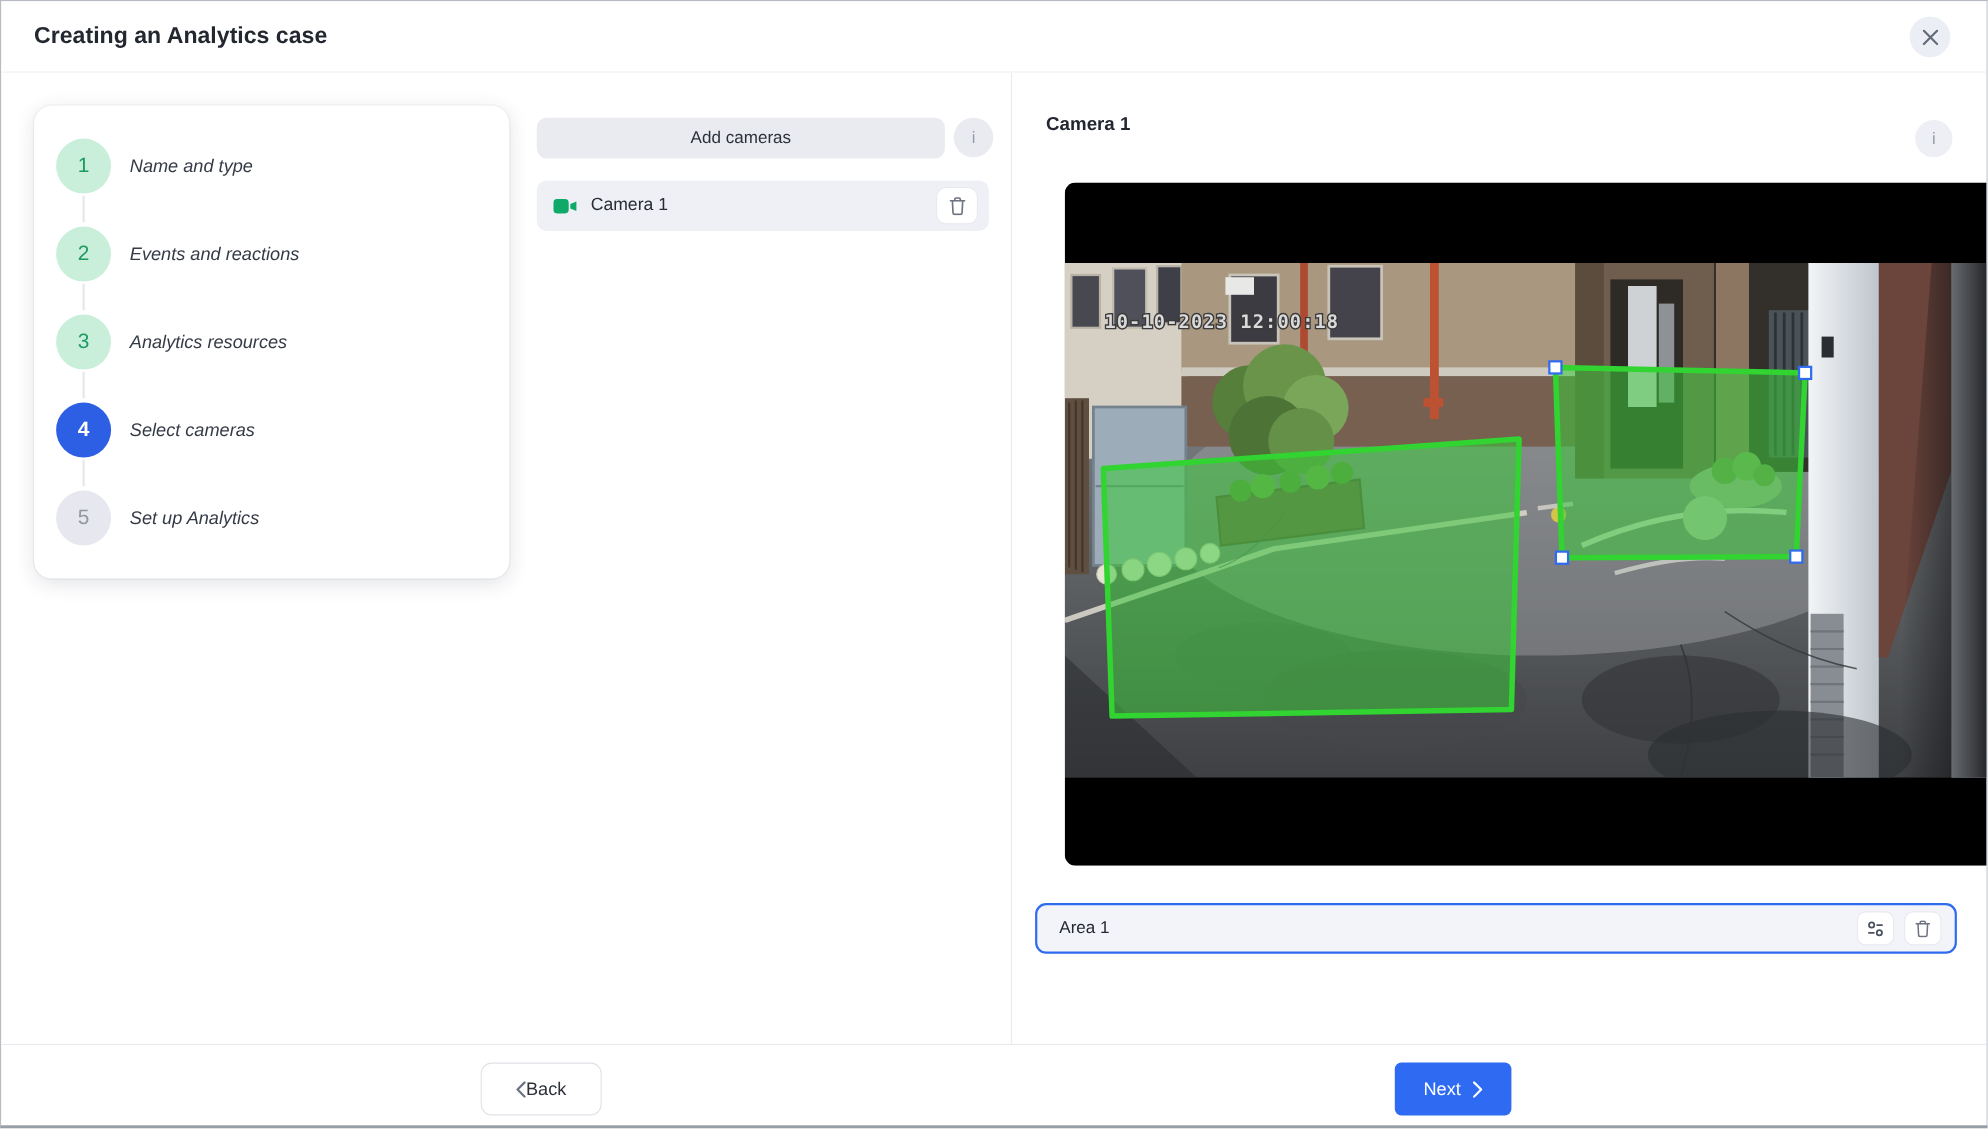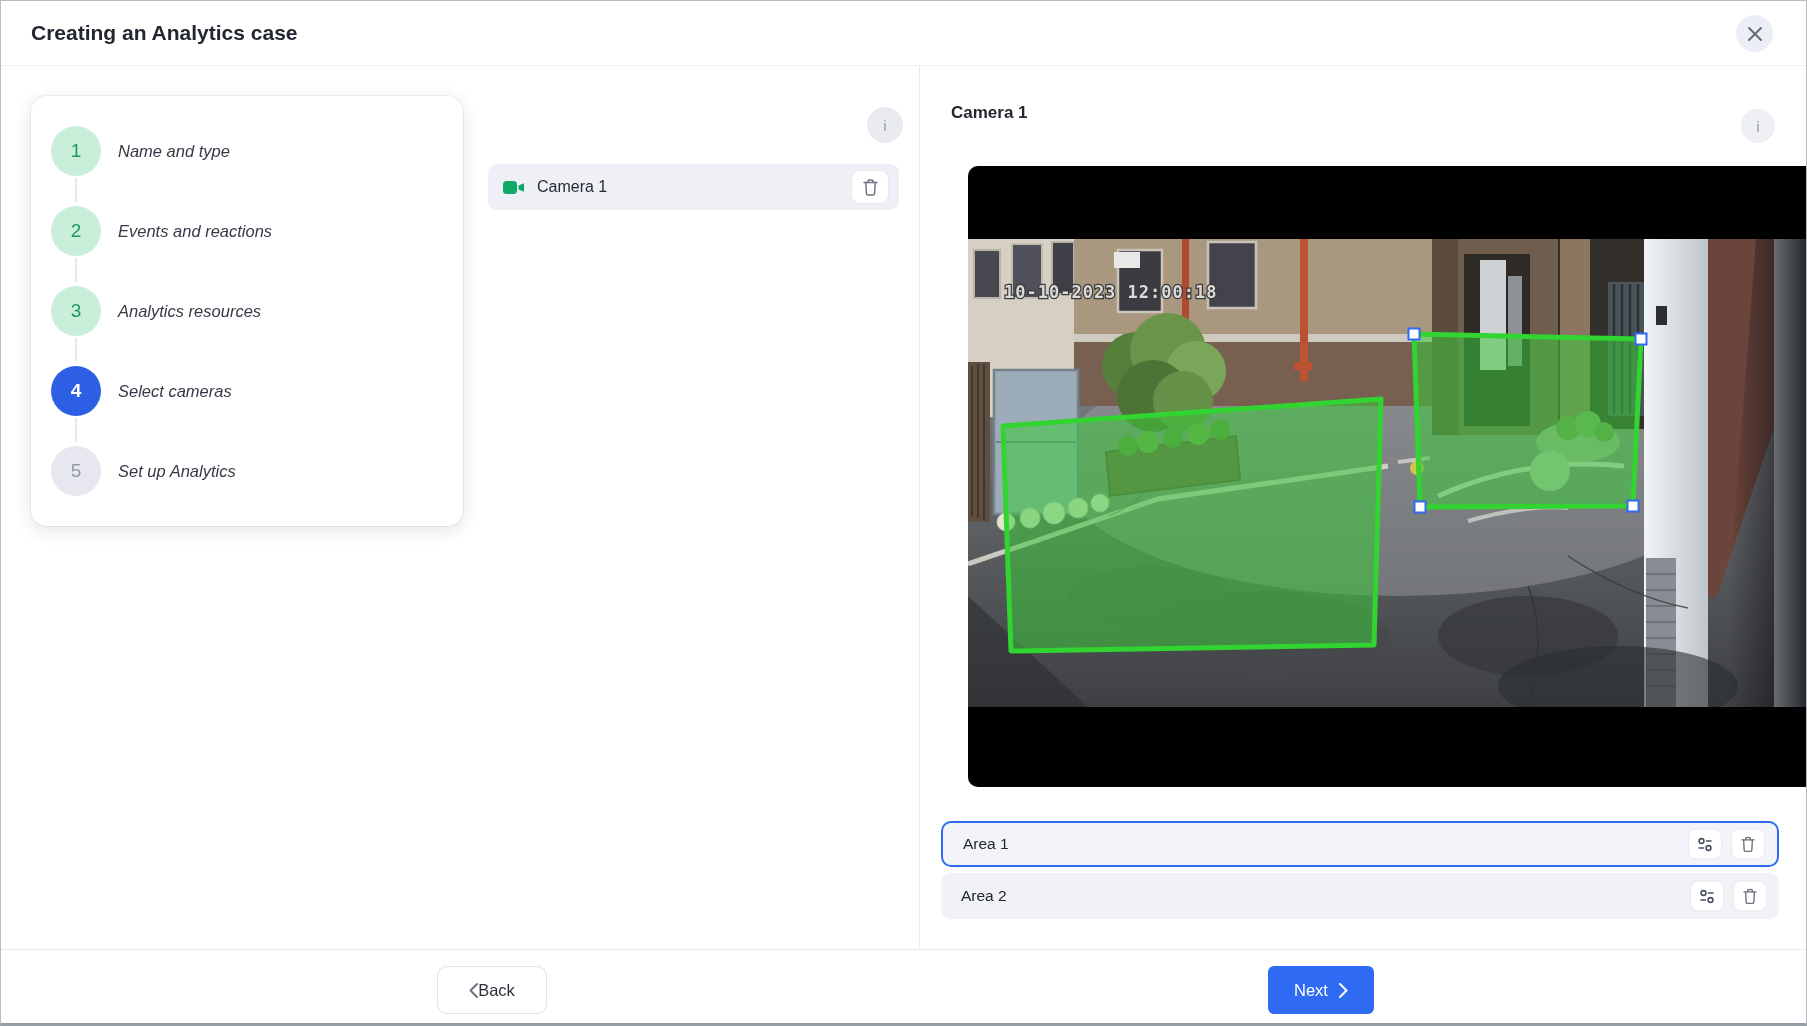--- a/index.html
+++ b/index.html
@@ -105,20 +105,21 @@
     <div class="step active">
       <div class="step-circle">4</div>
       <div class="step-label">Select cameras</div>
     </div>
     <div class="step upcoming">
       <div class="step-circle">5</div>
       <div class="step-label">Set up Analytics</div>
     </div>
   </div>
 
+  <button class="btn-add-cameras">Add cameras</button>
   <button class="info-btn" id="info-cameras">i</button>
 
   <div class="camera-row">
     <span class="cam-ic">
       <svg width="22" height="15" viewBox="0 0 22 15">
           <rect x="0" y="1" width="14" height="13" rx="3.5" fill="#0fa968"></rect>
           <path d="M15.5 5.5 L21 3.2 V11.8 L15.5 9.5 Z" fill="#0fa968"></path>
         </svg>
     </span>
     <span class="cam-name">Camera 1</span>
@@ -272,40 +273,20 @@
       <button class="mini-btn">
         <svg width="14" height="16" viewBox="0 0 15 17" fill="none" stroke="#6e7480" stroke-width="1.5" stroke-linecap="round">
             <path d="M1 3.5 H14"></path>
             <path d="M5 3.5 V2.2 A1.2 1.2 0 0 1 6.2 1 H8.8 A1.2 1.2 0 0 1 10 2.2 V3.5"></path>
             <path d="M2.8 3.5 L3.4 14.5 A1.5 1.5 0 0 0 4.9 15.9 H10.1 A1.5 1.5 0 0 0 11.6 14.5 L12.2 3.5"></path>
           </svg>
       </button>
     </span>
   </div>
 
-  <div class="area-row" id="area-row-2">
-    <span class="area-label">Area 2</span>
-    <span class="area-actions">
-      <button class="mini-btn">
-        <svg width="16" height="16" viewBox="0 0 16 16" fill="none" stroke="#4a5160" stroke-width="1.6" stroke-linecap="round">
-            <circle cx="4.5" cy="4.5" r="2.4"></circle>
-            <path d="M9.5 4.5 H14"></path>
-            <circle cx="11.5" cy="11.5" r="2.4"></circle>
-            <path d="M2 11.5 H6.5"></path>
-          </svg>
-      </button>
-      <button class="mini-btn">
-        <svg width="14" height="16" viewBox="0 0 15 17" fill="none" stroke="#6e7480" stroke-width="1.5" stroke-linecap="round">
-            <path d="M1 3.5 H14"></path>
-            <path d="M5 3.5 V2.2 A1.2 1.2 0 0 1 6.2 1 H8.8 A1.2 1.2 0 0 1 10 2.2 V3.5"></path>
-            <path d="M2.8 3.5 L3.4 14.5 A1.5 1.5 0 0 0 4.9 15.9 H10.1 A1.5 1.5 0 0 0 11.6 14.5 L12.2 3.5"></path>
-          </svg>
-      </button>
-    </span>
-  </div>
 
   <div class="footer-divider"></div>
   <button class="btn-back">
     <svg width="9" height="15" viewBox="0 0 9 15" fill="none" stroke="#6b7280" stroke-width="2" stroke-linecap="round" stroke-linejoin="round">
         <path d="M8 1 L1.5 7.5 L8 14"></path>
       </svg>
     <span>Back</span>
   </button>
   <button class="btn-next" style="background: rgb(46, 106, 242);">
     <span>Next</span>

